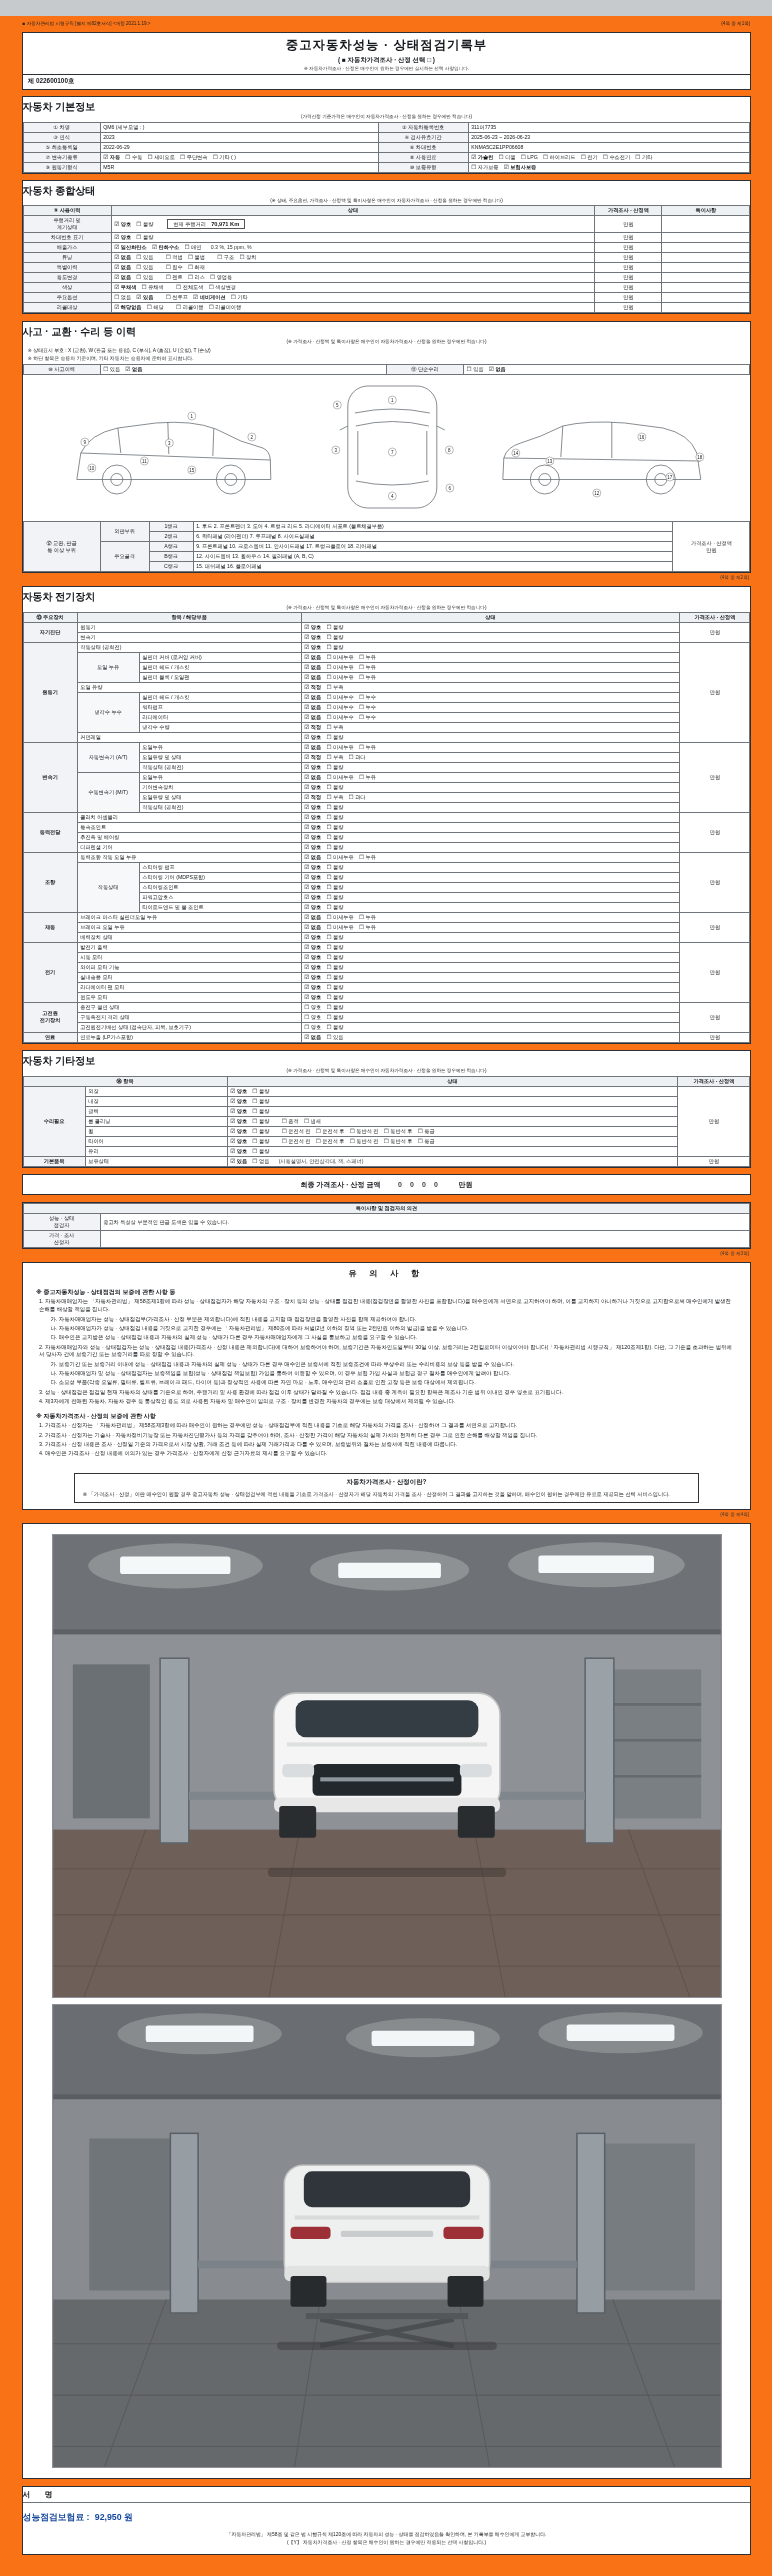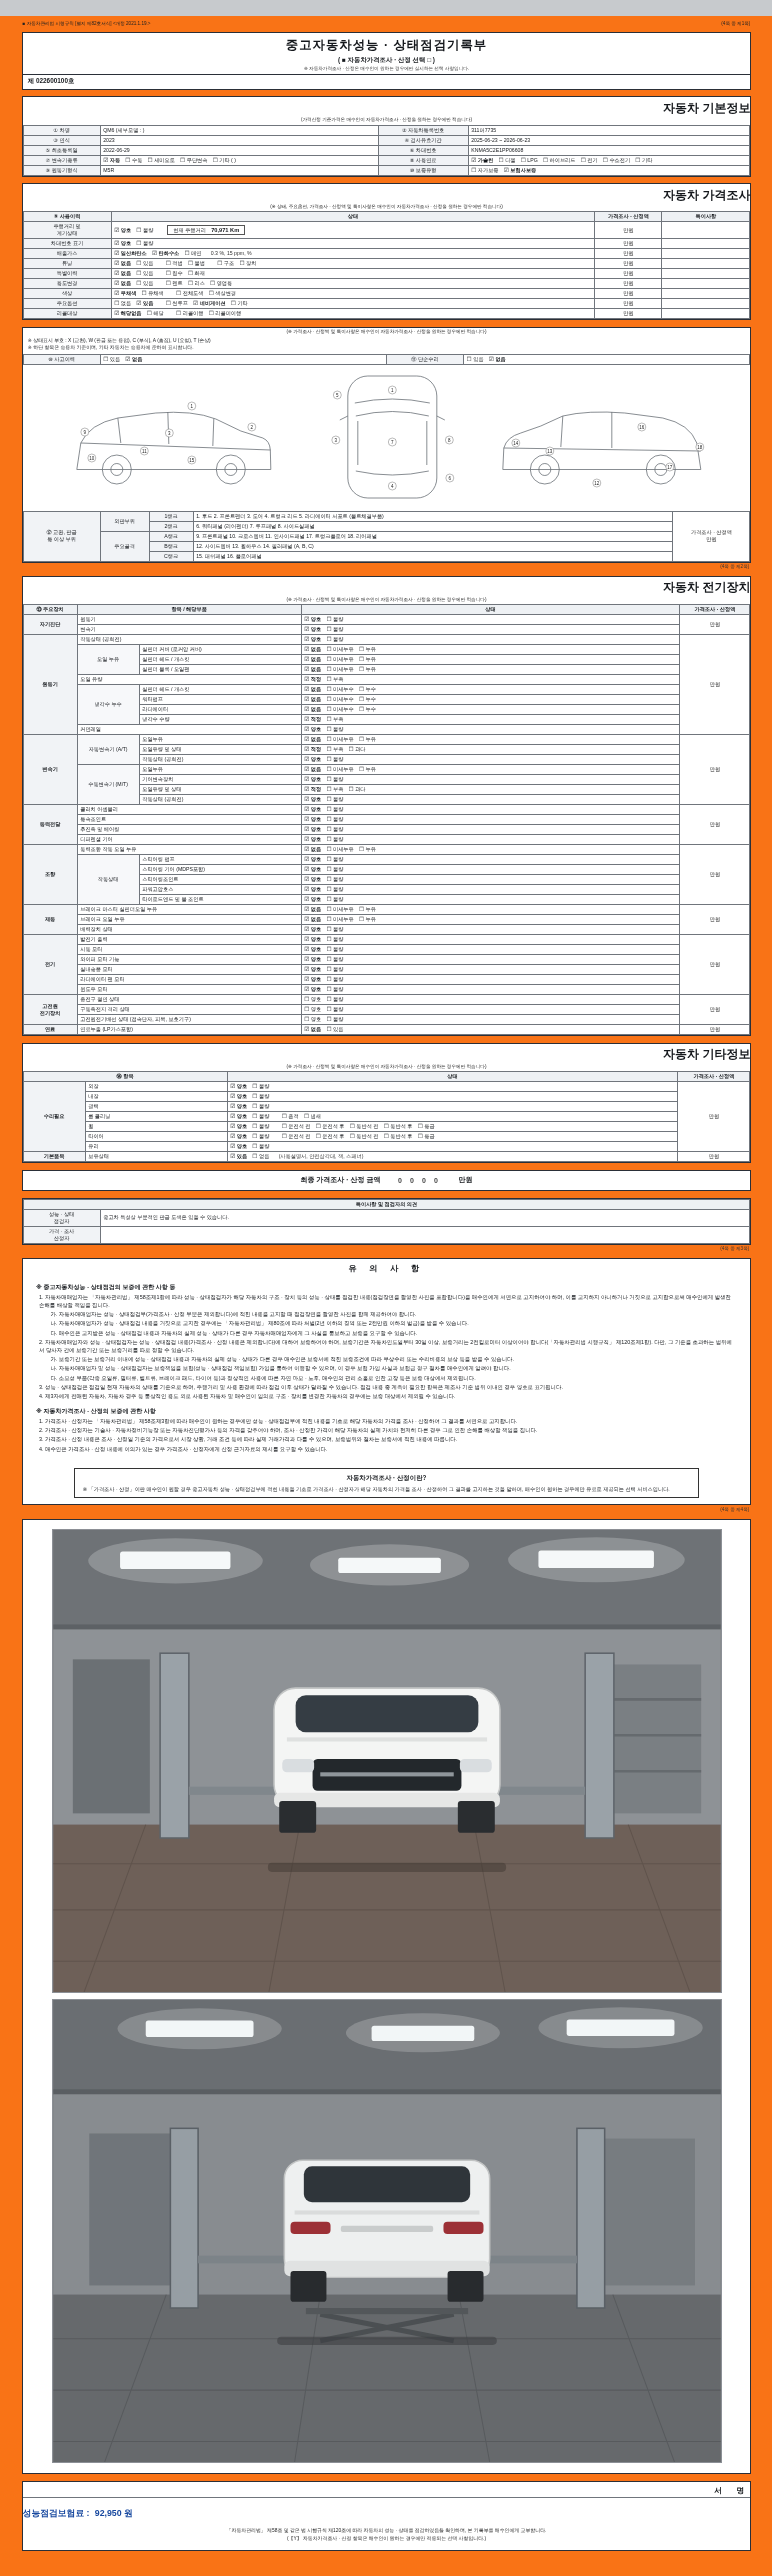--- a/index.html
+++ b/index.html
@@ -1,21 +1,21 @@
 <!DOCTYPE html>
 <html style="font-size:8.2px"><head>
 <meta charset="utf-8">
 <style>
 *{box-sizing:border-box;}
 body{margin:0;background:#c7cacd;font-family:"Liberation Sans","DejaVu Sans",sans-serif;color:#15181c;}
 .sheet{width:773px;min-height:2576px;background:#f97316;padding:3.1px 21.6px 20.6px;margin:16px auto;}
 .refrow{display:flex;justify-content:space-between;font-size:4.6px;color:#222;padding:1.5px 1px 0;}
 .pgmark{text-align:right;font-size:4.6px;color:#333;padding:1.5px 2.1px 0;}
 .box{background:#fff;border:0.8px solid #2a2f38;margin-top:6.7px;}
-.sec-title{font-size:12px;font-weight:bold;text-align:right;padding:2.6px 0 0;}
+.sec-title{font-size:10px;font-weight:bold;text-align:left;padding:2.6px 0 0;}
 .sec-note{font-size:4.6px;text-align:center;color:#222;padding:0.5px 0 2.1px;}
 .head-box{padding:4.1px 0 0;}
 .main-title{font-size:12.4px;font-weight:bold;text-align:center;letter-spacing:1px;}
 .sub-title{font-size:6.4px;font-weight:bold;text-align:center;margin-top:1.5px;}
 .sub-note{font-size:4.6px;text-align:center;color:#333;margin:1px 0 3.1px;}
 .docno{border-top:0.7px solid #2a2f38;padding:2.1px 5.2px 2.6px;font-weight:bold;font-size:6.4px;}
 table{width:100%;border-collapse:collapse;table-layout:fixed;}
 td,th{border:0.4px solid #70757c;font-size:5.2px;padding:1px 2.6px;vertical-align:middle;word-break:keep-all;}
 th{background:#eef1f4;font-weight:bold;text-align:center;}
 .lab{background:#f1f3f6;text-align:center;white-space:pre-line;}
@@ -41,21 +41,21 @@
 .np.n1{margin-left:3.1px;}
 .np.n2{margin-left:14.4px;}
 .notice-body{padding:2.1px 13.4px 5.2px;}
 .notice-title{font-size:8.2px;font-weight:bold;text-align:center;letter-spacing:5.2px;padding:4.6px 0 1px;}
 .pibox{border:0.6px solid #333;width:86%;margin:8.2px auto 6.2px;padding:3.1px 8.2px 4.1px;}
 .pibox .t{font-weight:bold;text-align:center;font-size:6.4px;margin:1px 0 2.6px;}
 .pibox .b{font-size:5.2px;line-height:1.55;}
 .photo-box{padding:3.1px 0 10.3px;}
 .photo{display:block;margin:6.2px auto 0;border:0.5px solid #8c9096;background:#777;}
 .sign-box{padding:0 0 7.2px;}
-.sign-title{font-size:7.7px;font-weight:bold;text-align:right;letter-spacing:6.2px;padding:3.6px 0 1.5px;border-bottom:0.4px solid #70757c;}
+.sign-title{font-size:7.7px;font-weight:bold;text-align:left;letter-spacing:6.2px;padding:3.6px 0 1.5px;border-bottom:0.4px solid #70757c;}
 .premium{color:#17489f;font-weight:bold;font-size:8.8px;margin:9.3px 0 7.2px;}
 .premium b{margin-left:5.2px;}
 .sign-notes{font-size:4.9px;text-align:center;color:#222;line-height:1.6;}
 svg text{font-family:"Liberation Sans","DejaVu Sans",sans-serif;}
 </style>
 </head>
 <body>
 
 <div class="sheet">
 
@@ -110,21 +110,21 @@
         <td class="lab">⑨ 원동기형식</td>
         <td class="item">M5R</td>
         <td class="lab">⑩ 보증유형</td>
         <td class="st"><span class="opt"><i>☐</i>자가보증</span><span class="opt on"><i>☑</i>보험사보증</span></td>
       </tr>
     </tbody>
       </table>
   </div>
 
   <div class="box">
-    <div class="sec-title">자동차 가격조사</div>
+    <div class="sec-title">자동차 종합상태</div>
     <div class="sec-note">(※ 상태, 주요옵션, 가격조사 · 산정액 및 특이사항은 매수인이 자동차가격조사 · 산정을 원하는 경우에만 적습니다)</div>
     <table>
       <colgroup>
           <col style="width:88px">
           <col>
           <col style="width:67px">
           <col style="width:88px">
         </colgroup>
       <tbody>
           <tr>
@@ -189,20 +189,21 @@
         <td class="lab">리콜대상</td>
         <td class="st"><span><span class="opt on"><i>☑</i>해당없음</span><span class="opt"><i>☐</i>해당</span></span><span class="gap2"></span><span><span class="opt"><i>☐</i>리콜이행</span><span class="opt"><i>☐</i>리콜미이행</span></span></td>
         <td class="price">만원</td>
         <td class="notecell"></td>
       </tr>
     </tbody>
       </table>
   </div>
 
   <div class="box">
+    <div class="sec-title">사고 · 교환 · 수리 등 이력</div>
     <div class="sec-note">(※ 가격조사 · 산정액 및 특이사항은 매수인이 자동차가격조사 · 산정을 원하는 경우에만 적습니다)</div>
     <div class="legend">
       <div>※ 상태표시 부호 :  X (교환),  W (판금 또는 용접),  C (부식),  A (흠집),  U (요철),  T (손상)</div>
       <div>※ 하단 항목은 승용차 기준이며, 기타 자동차는 승용차에 준하여 표시합니다.</div>
     </div>
     <table>
       <colgroup>
           <col style="width:77px">
           <col>
           <col style="width:77px">

